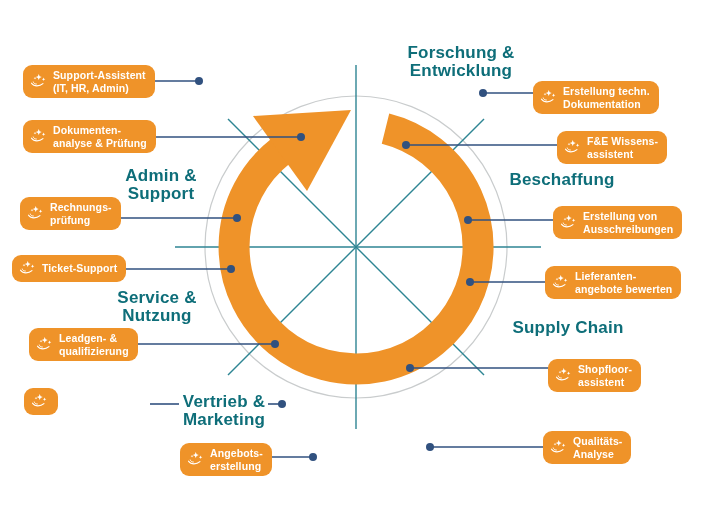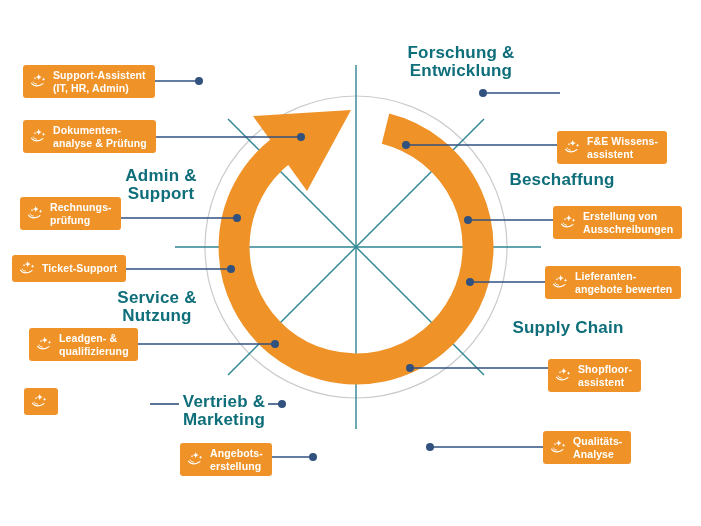--- a/index.html
+++ b/index.html
@@ -15,21 +15,21 @@
   body{
     width:701px;height:526px;position:relative;overflow:hidden;
     background:var(--background);
     font-family:"Liberation Sans", sans-serif;
   }
   #stage{position:absolute;left:0;top:0;width:637px;height:526px;}
   svg.layer{position:absolute;left:0;top:0;}
   .chip{
     position:absolute;
     background:var(--orange);
-    border-radius:3px;
+    border-radius:9px;
     display:flex;align-items:center;gap:5px;
     padding:4px 9px 4px 6px;
     min-height:27px;
     box-sizing:border-box;
     z-index:3;
   }
   .chip-icon{width:19px;height:19px;flex:0 0 19px;display:flex;align-items:center;justify-content:center;}
   .chip-label{display:flex;flex-direction:column;justify-content:center;}
   .chip-label .l{
     color:var(--chip_text);
@@ -217,20 +217,35 @@
     <path d="M7.6 6.0l.5 1.25 1.25.5-1.25.5-.5 1.25-.5-1.25-1.25-.5 1.25-.5z" fill="#FFFFFF"></path>
     <path d="M3.2 14.2c1.6 2.3 4 3.4 6.8 3.4 2.9 0 5.6-1.1 7.6-2.9" stroke="#FFFFFF" stroke-width="1.5" stroke-linecap="round"></path>
     <path d="M5.4 12.6c.4 1.6 1.9 2.6 3.9 2.6" stroke="#FFFFFF" stroke-width="1.2" stroke-linecap="round"></path>
   </svg>
 </span>
     <span class="chip-label">
       <span class="l">Angebots-</span>
       <span class="l">erstellung</span>
     </span>
   </div>
+  <div class="chip" style="left:533px;top:81px">
+    <span class="chip-icon">
+  <svg width="19" height="19" viewBox="0 0 24 24" fill="none" aria-hidden="true">
+    <path d="M12.3 2.6l1.1 2.7 2.7 1.1-2.7 1.1-1.1 2.7-1.1-2.7-2.7-1.1 2.7-1.1z" fill="#FFFFFF"></path>
+    <path d="M18.4 7.0l.65 1.6 1.6.65-1.6.65-.65 1.6-.65-1.6-1.6-.65 1.6-.65z" fill="#FFFFFF"></path>
+    <path d="M7.6 6.0l.5 1.25 1.25.5-1.25.5-.5 1.25-.5-1.25-1.25-.5 1.25-.5z" fill="#FFFFFF"></path>
+    <path d="M3.2 14.2c1.6 2.3 4 3.4 6.8 3.4 2.9 0 5.6-1.1 7.6-2.9" stroke="#FFFFFF" stroke-width="1.5" stroke-linecap="round"></path>
+    <path d="M5.4 12.6c.4 1.6 1.9 2.6 3.9 2.6" stroke="#FFFFFF" stroke-width="1.2" stroke-linecap="round"></path>
+  </svg>
+</span>
+    <span class="chip-label">
+      <span class="l">Erstellung techn.</span>
+      <span class="l">Dokumentation</span>
+    </span>
+  </div>
   <div class="chip" style="left:557px;top:131px">
     <span class="chip-icon">
   <svg width="19" height="19" viewBox="0 0 24 24" fill="none" aria-hidden="true">
     <path d="M12.3 2.6l1.1 2.7 2.7 1.1-2.7 1.1-1.1 2.7-1.1-2.7-2.7-1.1 2.7-1.1z" fill="#FFFFFF"></path>
     <path d="M18.4 7.0l.65 1.6 1.6.65-1.6.65-.65 1.6-.65-1.6-1.6-.65 1.6-.65z" fill="#FFFFFF"></path>
     <path d="M7.6 6.0l.5 1.25 1.25.5-1.25.5-.5 1.25-.5-1.25-1.25-.5 1.25-.5z" fill="#FFFFFF"></path>
     <path d="M3.2 14.2c1.6 2.3 4 3.4 6.8 3.4 2.9 0 5.6-1.1 7.6-2.9" stroke="#FFFFFF" stroke-width="1.5" stroke-linecap="round"></path>
     <path d="M5.4 12.6c.4 1.6 1.9 2.6 3.9 2.6" stroke="#FFFFFF" stroke-width="1.2" stroke-linecap="round"></path>
   </svg>
 </span>

